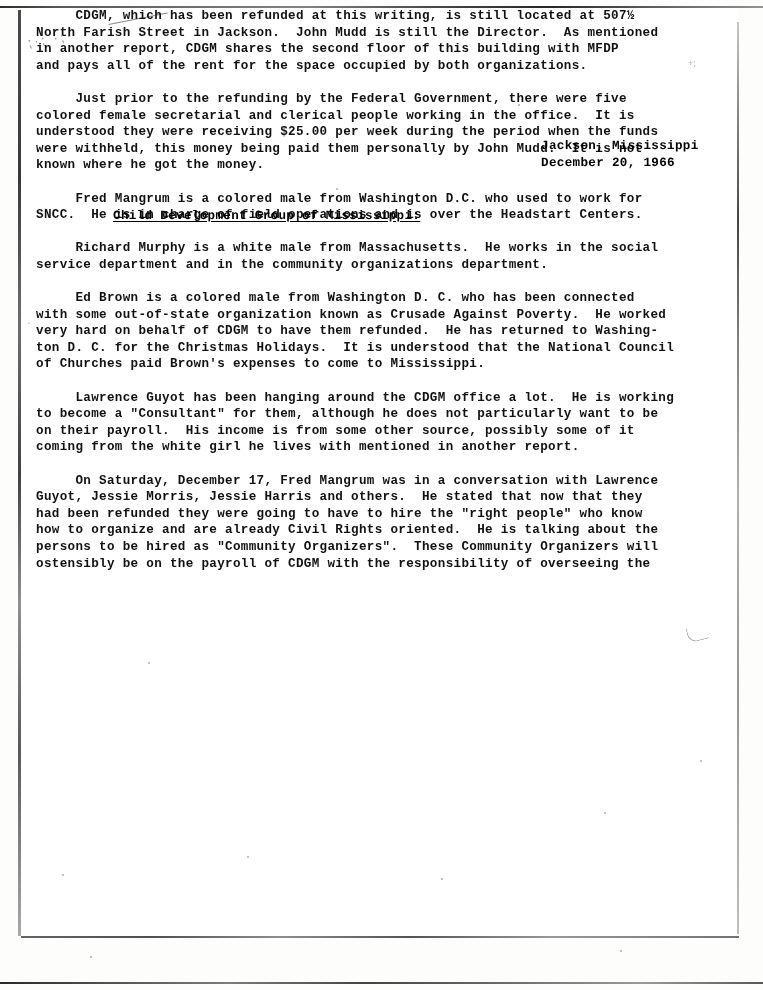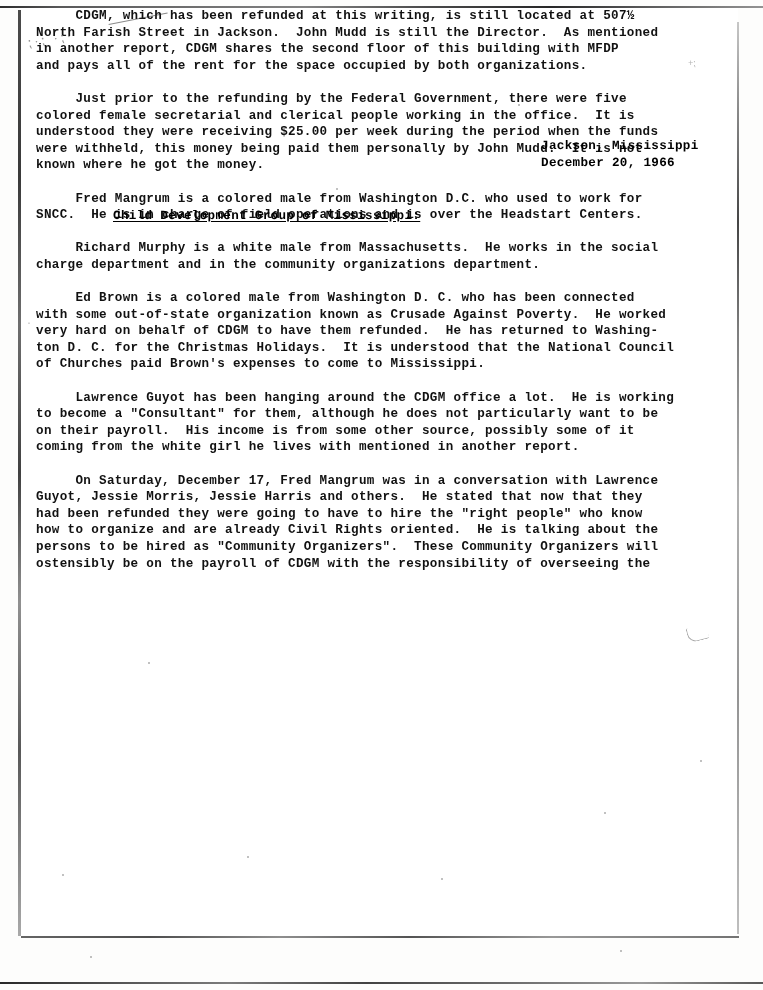--- a/index.html
+++ b/index.html
@@ -184,21 +184,21 @@
 in another report, CDGM shares the second floor of this building with MFDP
 and pays all of the rent for the space occupied by both organizations.</p>
         <p>     Just prior to the refunding by the Federal Government, there were five
 colored female secretarial and clerical people working in the office.  It is
 understood they were receiving $25.00 per week during the period when the funds
 were withheld, this money being paid them personally by John Mudd.  It is not
 known where he got the money.</p>
         <p>     Fred Mangrum is a colored male from Washington D.C. who used to work for
 SNCC.  He is in charge of field operations and is over the Headstart Centers.</p>
         <p>     Richard Murphy is a white male from Massachusetts.  He works in the social
-charge department and in the community organizations department.</p>
+service department and in the community organizations department.</p>
         <p>     Ed Brown is a colored male from Washington D. C. who has been connected
 with some out-of-state organization known as Crusade Against Poverty.  He worked
 very hard on behalf of CDGM to have them refunded.  He has returned to Washing-
 ton D. C. for the Christmas Holidays.  It is understood that the National Council
 of Churches paid Brown's expenses to come to Mississippi.</p>
         <p>     Lawrence Guyot has been hanging around the CDGM office a lot.  He is working
 to become a "Consultant" for them, although he does not particularly want to be
 on their payroll.  His income is from some other source, possibly some of it
 coming from the white girl he lives with mentioned in another report.</p>
         <p>     On Saturday, December 17, Fred Mangrum was in a conversation with Lawrence

